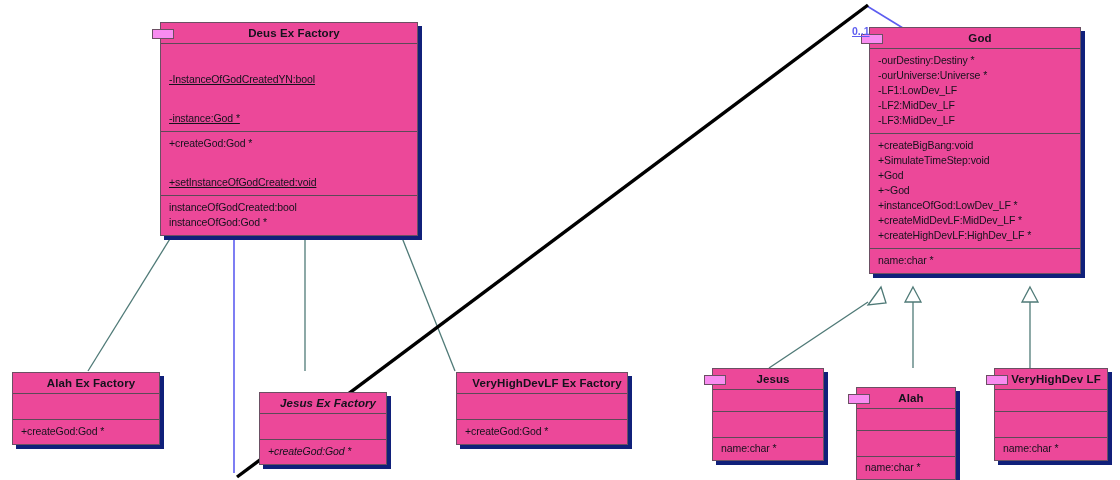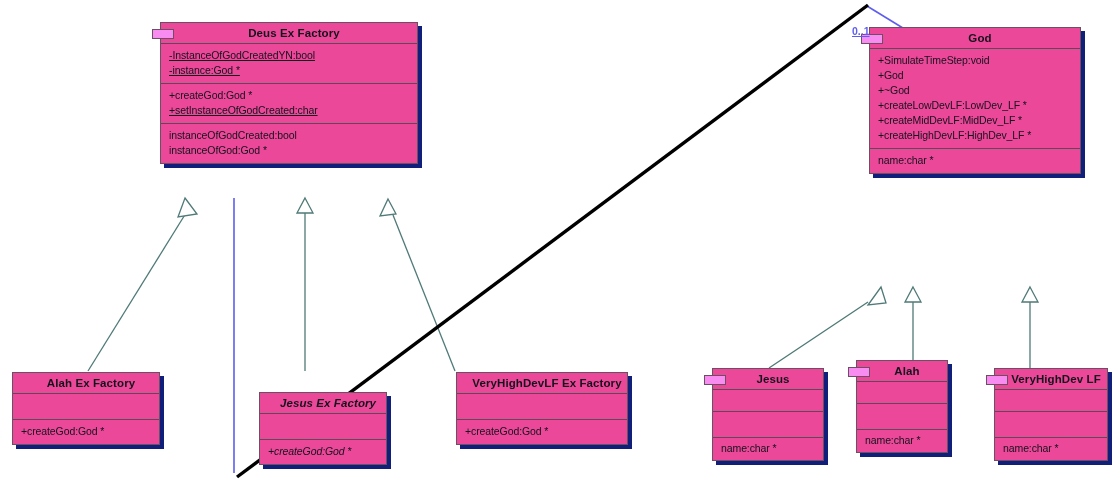--- a/index.html
+++ b/index.html
@@ -58,21 +58,21 @@
     padding: 4px 6px 5px 8px;
   }
   .uml-class .compartment.tight { padding: 3px 6px 4px 8px; }
   .uml-class .member {
     font-size: 10.5px;
     color: #14121c;
     line-height: 15px;
     white-space: nowrap;
     letter-spacing: -0.1px;
   }
-  .uml-class .member.static { text-decoration: underline; }
+  .uml-class .member.static { text-decoration: underline; margin-top: 24px; }
 
   .card-empty { min-height: 16px; }
 
   .mult-label {
     position: absolute;
     font-size: 10.5px;
     font-weight: bold;
     color: #5d5df0;
     z-index: 5;
     white-space: nowrap;
@@ -130,36 +130,44 @@
 
   <div class="uml-class" style="left:160px; top:22px; width:258px;">
     <div class="tab"></div>
     <div class="title">Deus Ex Factory</div>
     <div class="compartment">
       <div class="member static">-InstanceOfGodCreatedYN:bool</div>
       <div class="member static">-instance:God *</div>
     </div>
     <div class="compartment">
       <div class="member">+createGod:God *</div>
-      <div class="member static">+setInstanceOfGodCreated:char</div>
+      <div class="member static">+setInstanceOfGodCreated:void</div>
     </div>
     <div class="compartment">
       <div class="member">instanceOfGodCreated:bool</div>
       <div class="member">instanceOfGod:God *</div>
     </div>
   </div>
 
   <div class="uml-class" style="left:869px; top:27px; width:212px;">
     <div class="tab"></div>
     <div class="title">God</div>
     <div class="compartment">
+      <div class="member">-ourDestiny:Destiny *</div>
+      <div class="member">-ourUniverse:Universe *</div>
+      <div class="member">-LF1:LowDev_LF</div>
+      <div class="member">-LF2:MidDev_LF</div>
+      <div class="member">-LF3:MidDev_LF</div>
+    </div>
+    <div class="compartment">
+      <div class="member">+createBigBang:void</div>
       <div class="member">+SimulateTimeStep:void</div>
       <div class="member">+God</div>
       <div class="member">+~God</div>
-      <div class="member">+createLowDevLF:LowDev_LF *</div>
+      <div class="member">+instanceOfGod:LowDev_LF *</div>
       <div class="member">+createMidDevLF:MidDev_LF *</div>
       <div class="member">+createHighDevLF:HighDev_LF *</div>
     </div>
     <div class="compartment">
       <div class="member">name:char *</div>
     </div>
   </div>
 
   <div class="uml-class" style="left:12px; top:372px; width:148px;">
     <div class="title">Alah Ex Factory</div>
@@ -188,21 +196,21 @@
   <div class="uml-class" style="left:712px; top:368px; width:112px;">
     <div class="tab"></div>
     <div class="title">Jesus</div>
     <div class="compartment tight card-empty" style="min-height:14px"></div>
     <div class="compartment tight card-empty" style="min-height:18px"></div>
     <div class="compartment tight">
       <div class="member">name:char *</div>
     </div>
   </div>
 
-  <div class="uml-class" style="left:856px; top:360px; width:92px;">
+  <div class="uml-class" style="left:856px; top:387px; width:100px;">
     <div class="tab"></div>
     <div class="title">Alah</div>
     <div class="compartment tight card-empty" style="min-height:14px"></div>
     <div class="compartment tight card-empty" style="min-height:18px"></div>
     <div class="compartment tight">
       <div class="member">name:char *</div>
     </div>
   </div>
 
   <div class="uml-class" style="left:994px; top:368px; width:114px;">

